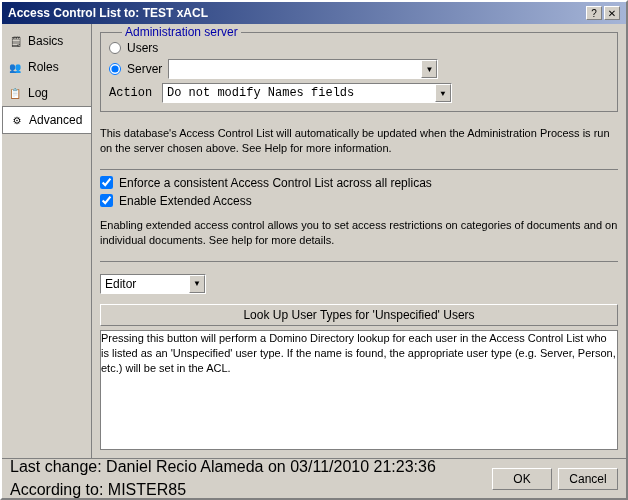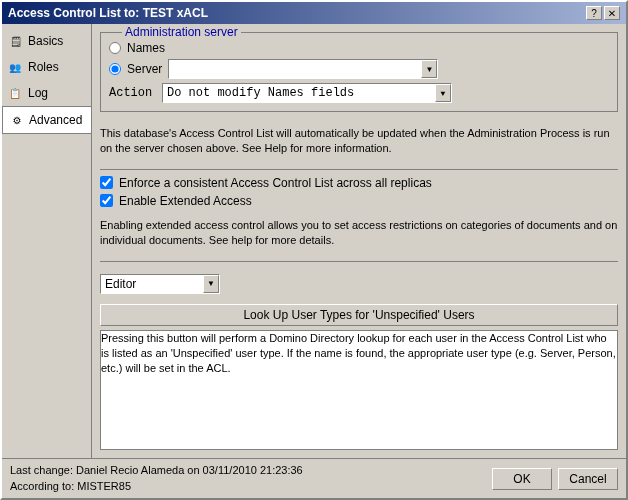--- a/index.html
+++ b/index.html
@@ -164,21 +164,21 @@
 
     .dropdown-server {
       width: 270px;
     }
 
     .dropdown-action {
       width: 290px;
     }
 
     .dropdown-internet {
-      width: 120px;
+      width: 106px;
     }
 
     .dropdown-arrow {
       width: 16px;
       height: 18px;
       background: #d4d0c8;
       border: 1px solid;
       border-color: #ffffff #808080 #808080 #ffffff;
       display: flex;
       align-items: center;
@@ -269,21 +269,21 @@
       border-top: 1px solid #808080;
       background: #d4d0c8;
       display: flex;
       align-items: center;
       justify-content: space-between;
       padding: 4px 8px;
       flex-shrink: 0;
     }
 
     .bottom-info {
-      font-size: 11px;
+      font-size: 16px;
       color: #000;
       line-height: 1.4;
     }
 
     .bottom-buttons {
       display: flex;
       gap: 6px;
     }
 
     .action-btn {
@@ -332,21 +332,21 @@
         <span>Advanced</span>
       </div>
     </div>
 
     <div class="main-panel">
 
       <div class="group-box">
         <span class="group-label">Administration server</span>
         <div class="radio-row">
           <input type="radio" name="server" id="radio-none" style="">
-          <label class="radio-label" for="radio-none">Names</label>
+          <label class="radio-label" for="radio-none">Users</label>
         </div>
         <div class="radio-row">
           <input type="radio" name="server" id="radio-server" checked="" style="">
           <label class="radio-label" for="radio-server">Server</label>
           <div class="dropdown dropdown-server">
             <span></span>
             <div class="dropdown-arrow">▼</div>
           </div>
         </div>
         <div class="action-row">

